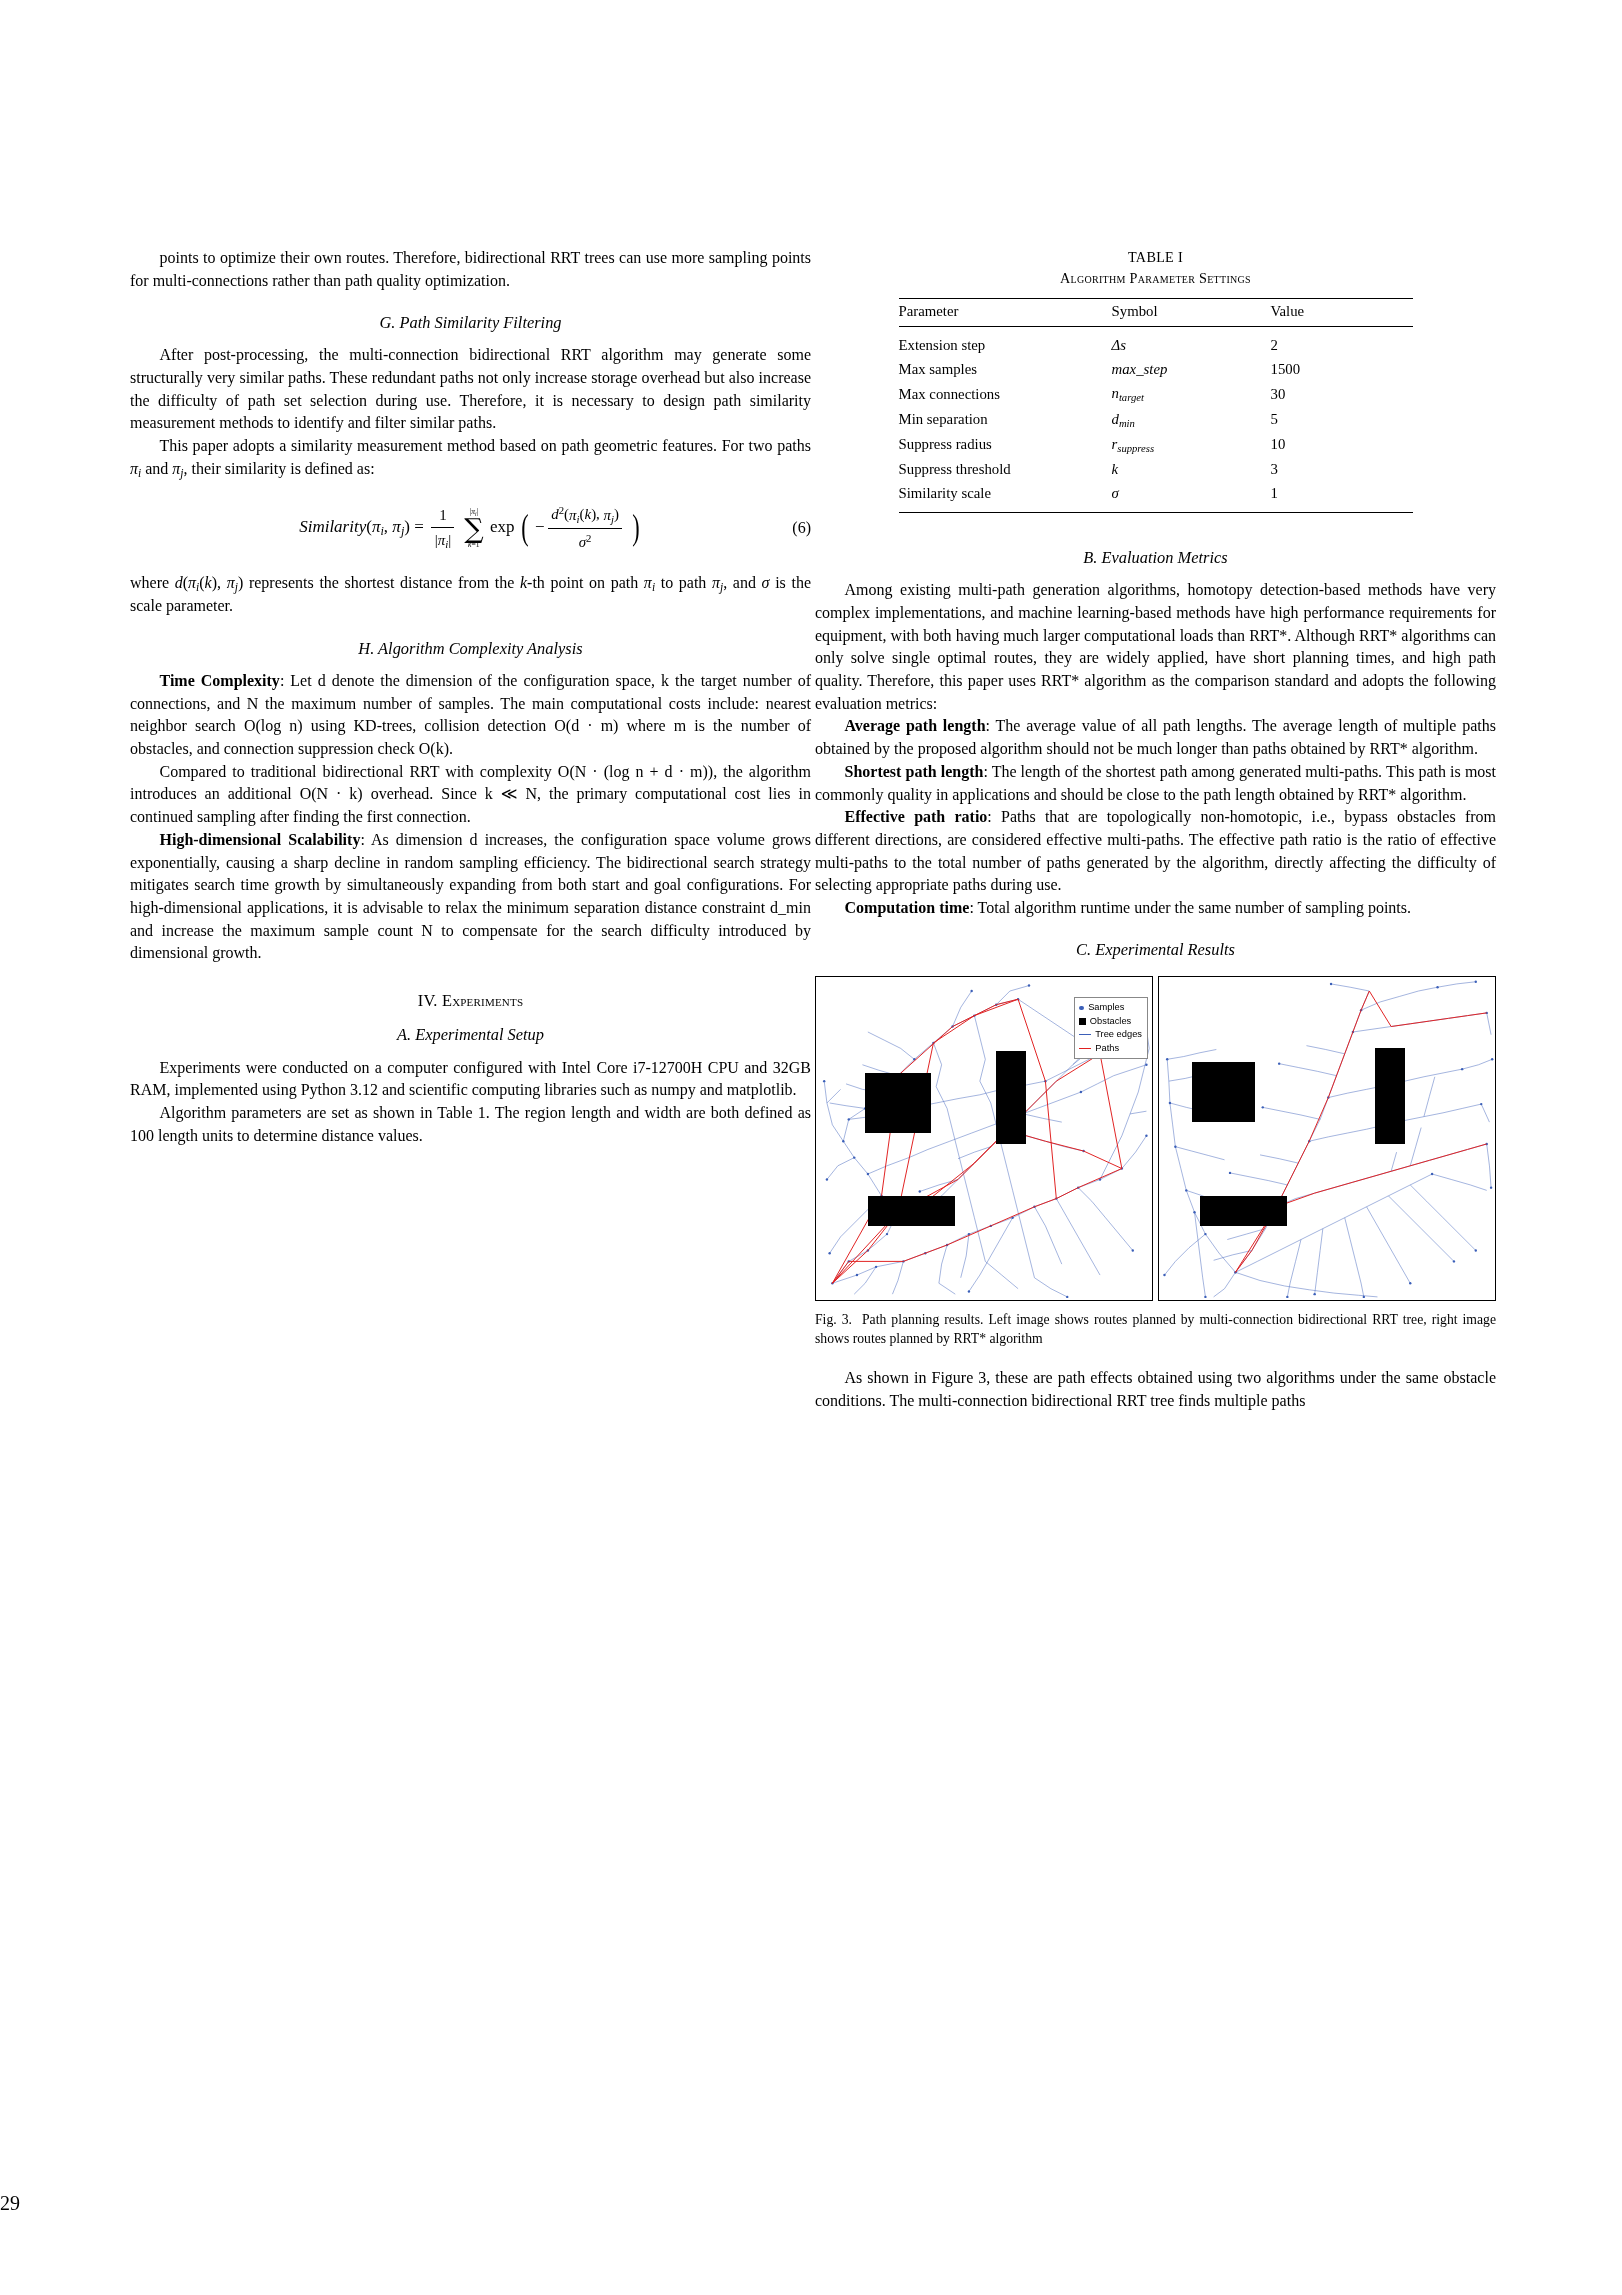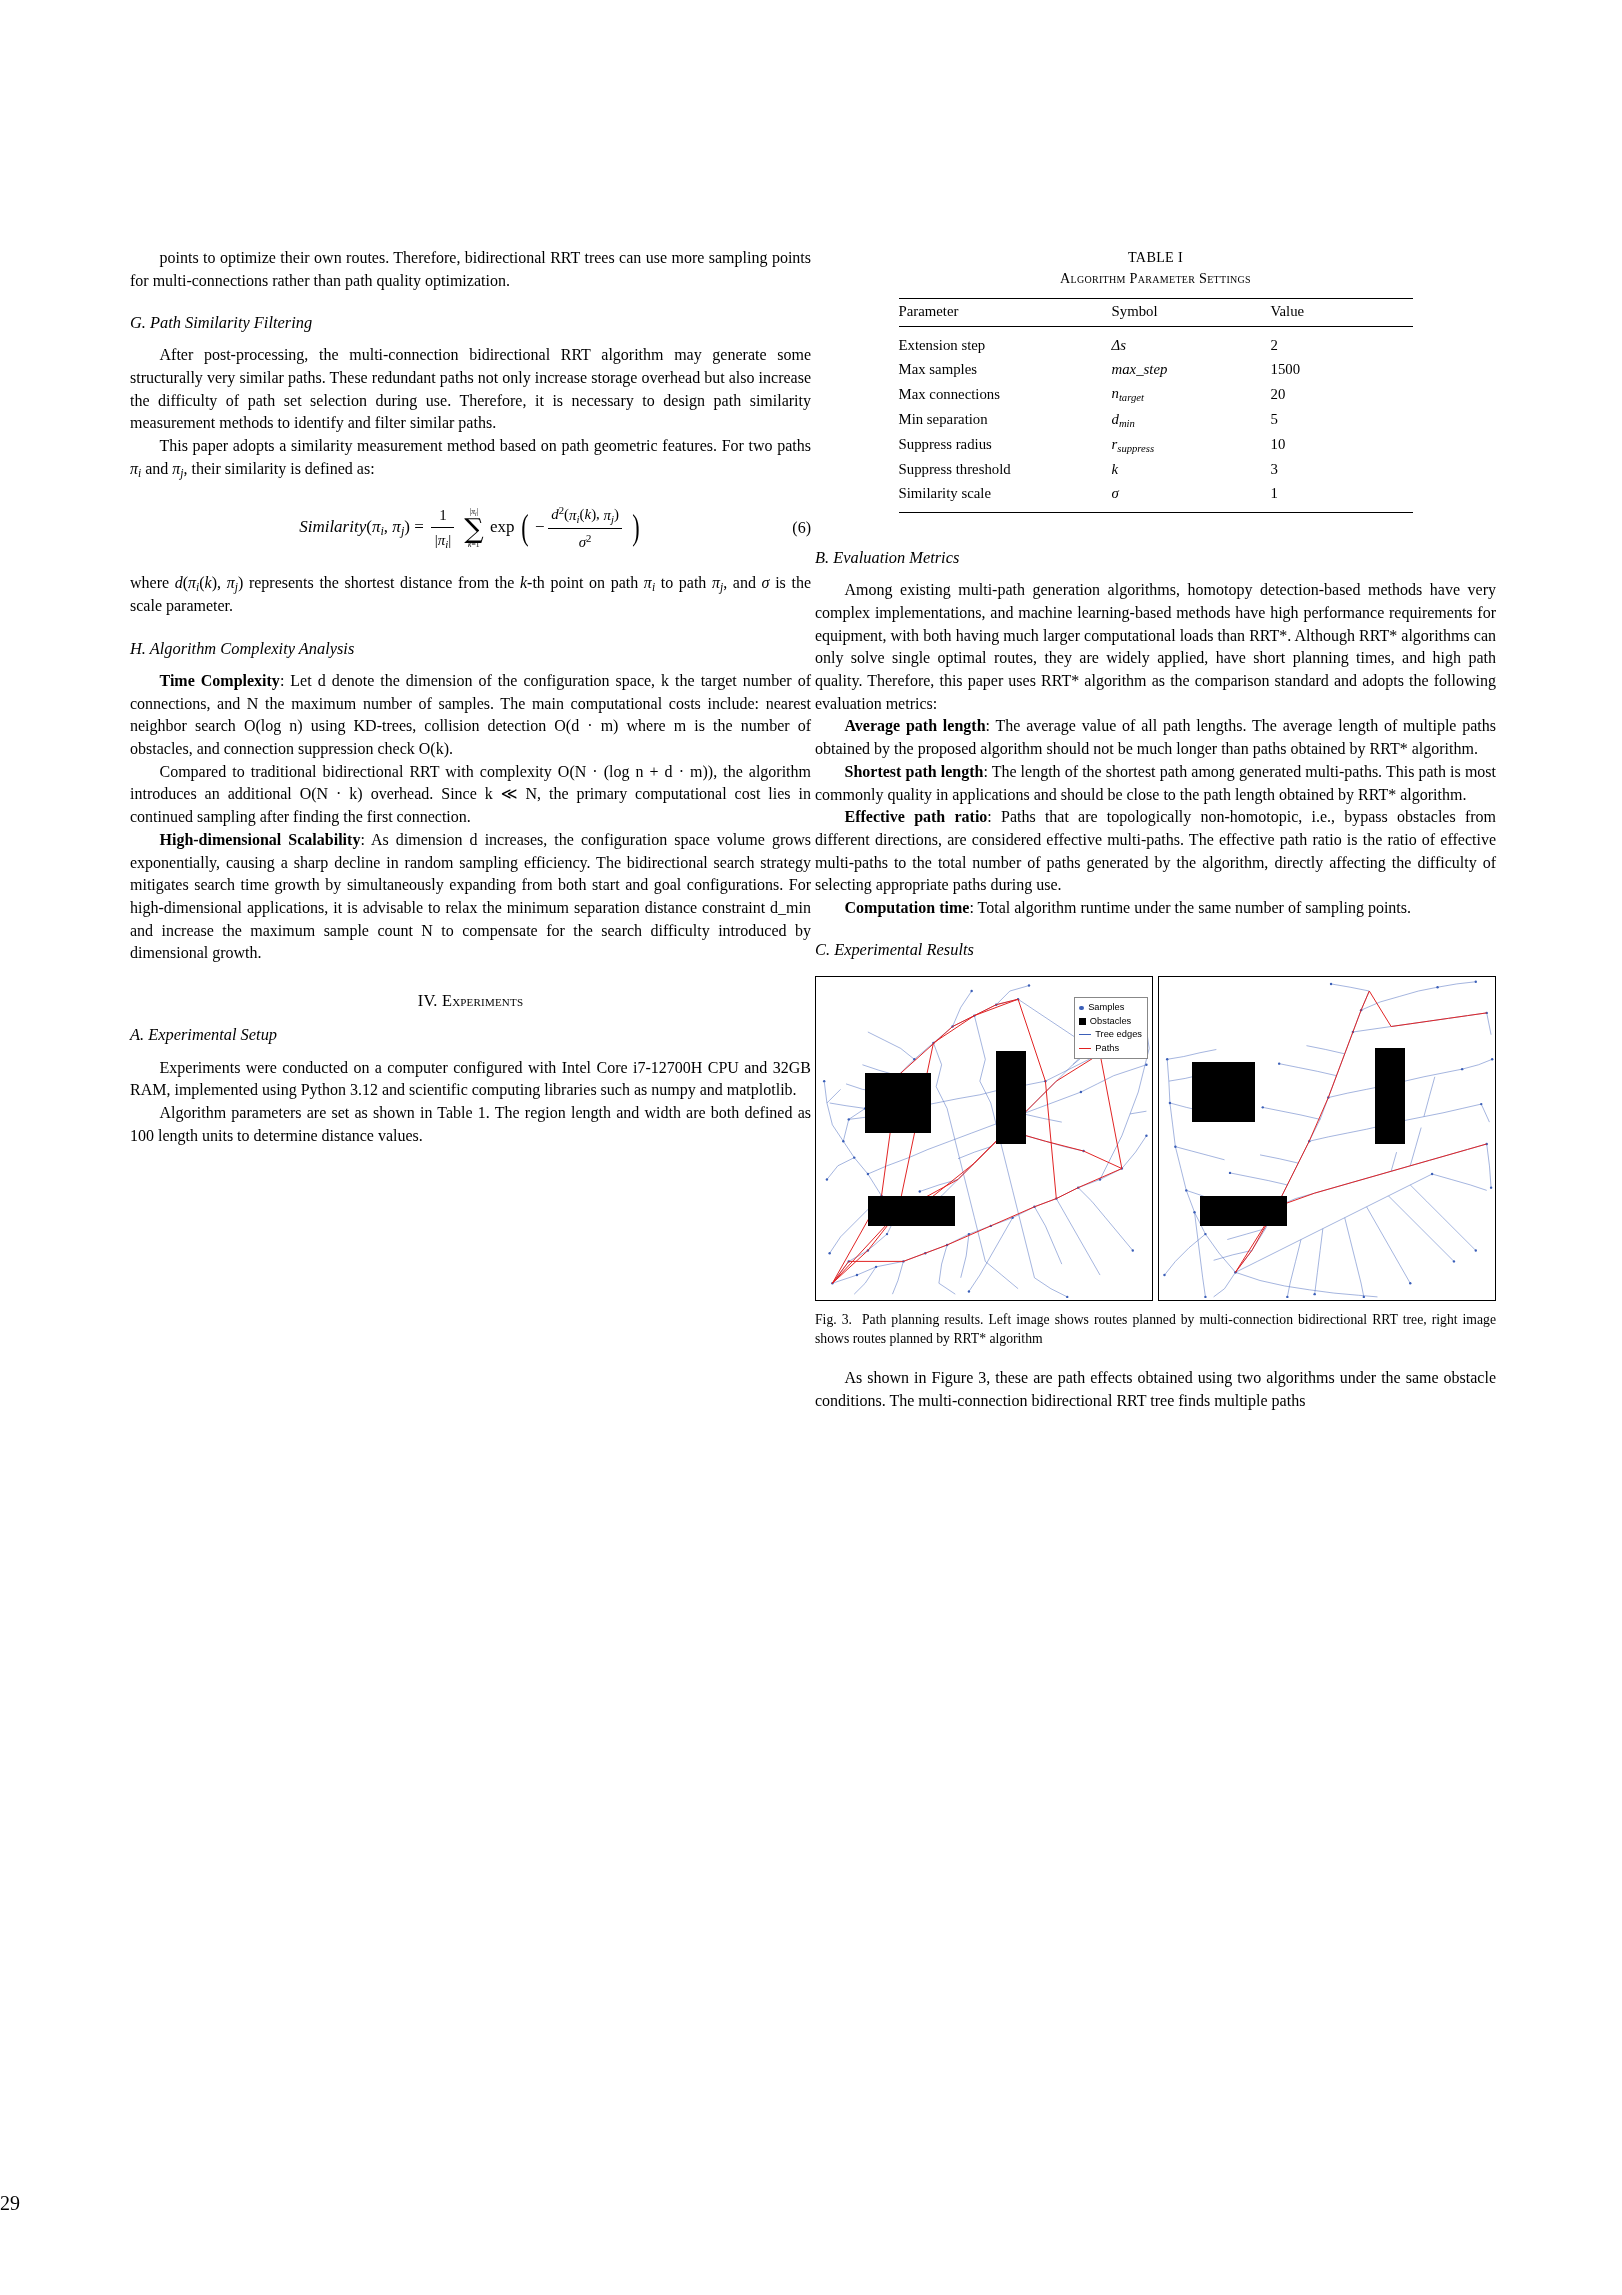--- a/index.html
+++ b/index.html
@@ -31,21 +31,21 @@
   .col-left { left: 130px; top: 247px; }
   .col-right { left: 815px; top: 247px; }
 
   p { margin: 0 0 0 0; text-indent: 29.5px; }
   p.noindent { text-indent: 0; }
 
   h3.sec {
     font-size: 16.4px;
     font-style: italic;
     font-weight: normal;
-    text-align: left;
+    text-align: center;
     margin: 18.6px 0 9.8px 0;
   }
   h2.seccenter {
     font-size: 16.4px;
     font-weight: normal;
     text-align: center;
     margin: 24px 0 11px 0;
     font-variant: small-caps;
     letter-spacing: 0.2px;
   }
@@ -249,21 +249,21 @@
             <td class="c3">2</td>
           </tr>
           <tr>
             <td class="c1">Max samples</td>
             <td class="c2"><span class="mathit">max_step</span></td>
             <td class="c3">1500</td>
           </tr>
           <tr>
             <td class="c1">Max connections</td>
             <td class="c2"><span class="mathit">n</span><span class="sub">target</span></td>
-            <td class="c3">20</td>
+            <td class="c3">30</td>
           </tr>
           <tr>
             <td class="c1">Min separation</td>
             <td class="c2"><span class="mathit">d</span><span class="sub">min</span></td>
             <td class="c3">5</td>
           </tr>
           <tr>
             <td class="c1">Suppress radius</td>
             <td class="c2"><span class="mathit">r</span><span class="sub">suppress</span></td>
             <td class="c3">10</td>

